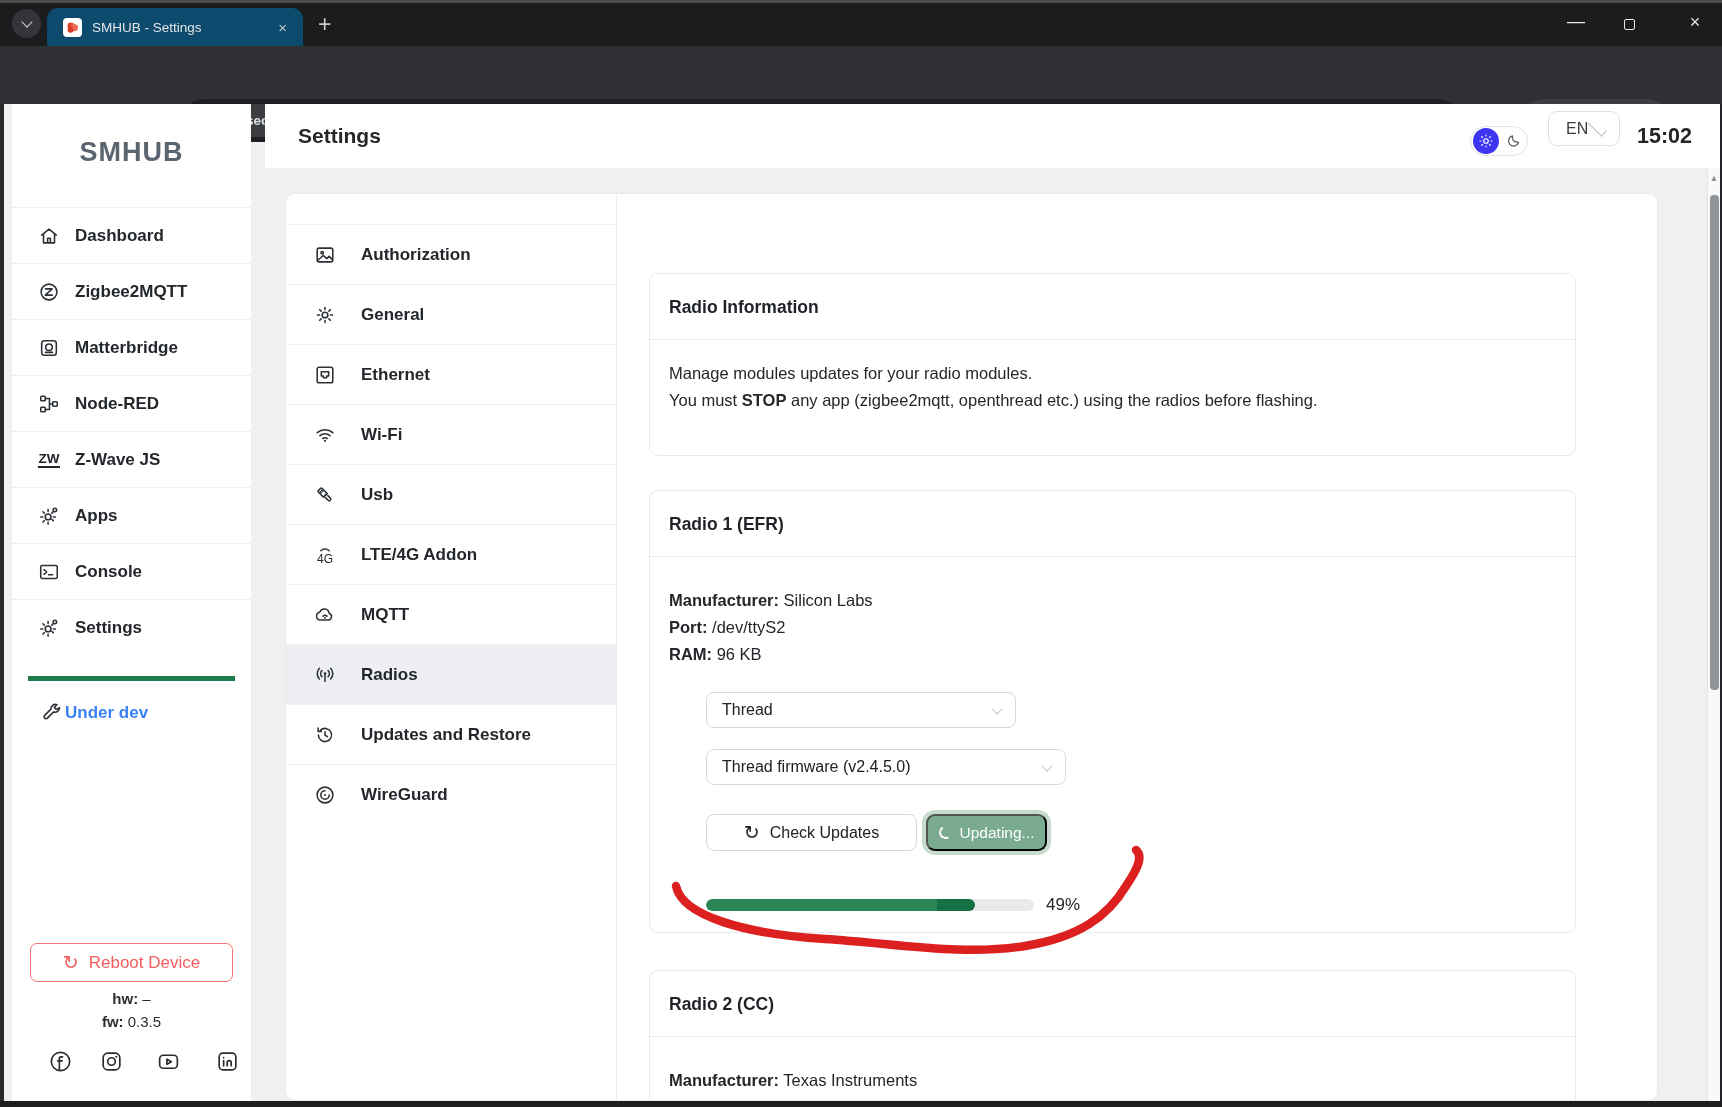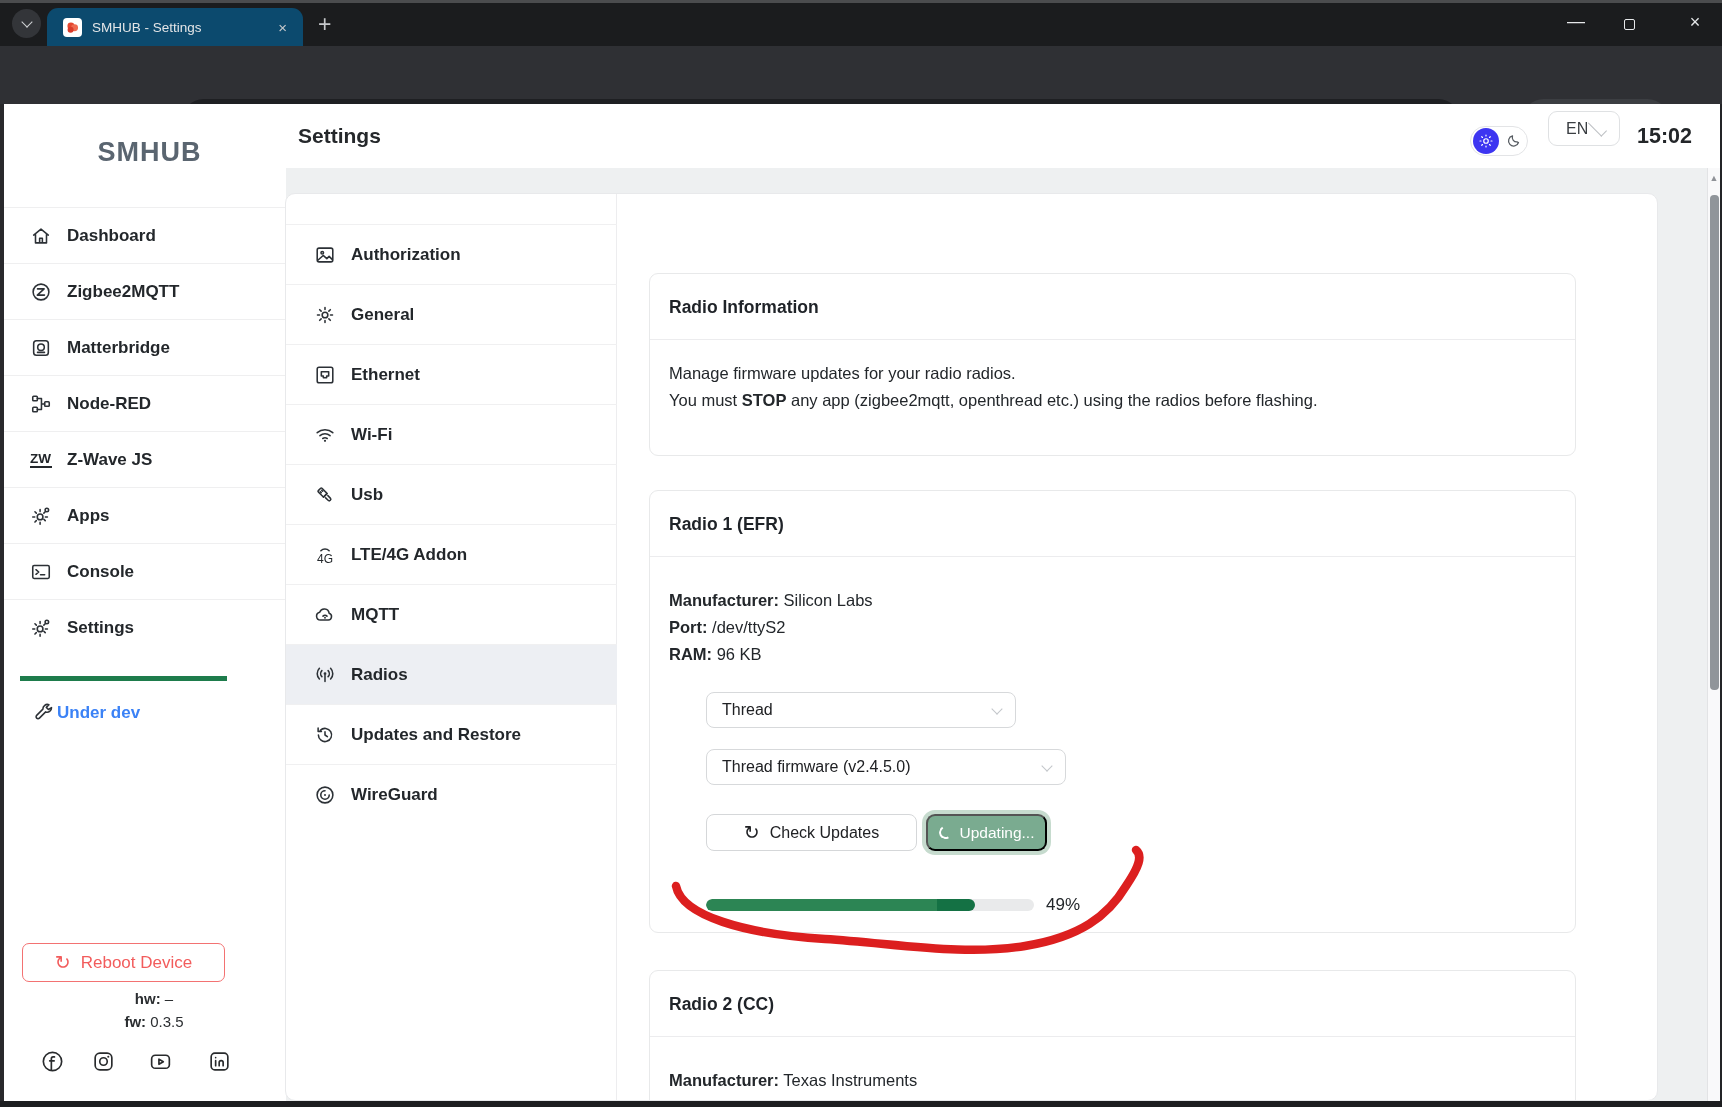--- a/index.html
+++ b/index.html
@@ -42,30 +42,30 @@
     display:flex;align-items:center;gap:8px;padding:0 13px;}
   #incog span{color:#e7e9eb;font-size:14.5px;}
   #menu-dots{left:1691px;top:58px;color:#d4d6d9;font-size:18px;font-weight:700;letter-spacing:1px;}
 
   
   #left-sliver{left:0;top:104px;width:4px;height:997px;background:#29292c;}
   #right-border{left:1720px;top:104px;width:2px;height:997px;background:#232427;}
   #bottom-strip{left:0;top:1101px;width:1722px;height:6px;background:#1d1e20;}
 
   
-  #sidebar{left:4px;top:104px;width:282px;height:997px;background:#fff;padding-left:9px;}
+  #sidebar{left:12px;top:104px;width:239px;height:997px;background:#fff;}
   #logo{width:100%;text-align:center;margin-top:33px;font-size:27px;font-weight:700;
     color:#5a6570;letter-spacing:1px;}
   #side-menu{position:absolute;left:0;top:103px;width:100%;}
   .sitem{height:56px;display:flex;align-items:center;padding-left:26px;gap:15px;
     border-top:1px solid #efeff0;font-size:17px;font-weight:600;color:#23272b;}
   .sitem svg,.mitem svg{width:22px;height:22px;flex:0 0 auto;}
   .ic{stroke:#2c3136;fill:none;stroke-width:1.7;stroke-linecap:round;stroke-linejoin:round;}
   .zw{font-size:13.5px;font-weight:800;color:#23272b;border-bottom:2.2px solid #23272b;
-    width:22px;text-align:left;line-height:15px;}
+    width:22px;text-align:center;line-height:15px;}
   #green-divider{position:absolute;left:16px;top:572px;width:207px;height:5px;background:#1e7c4c;}
   #under-dev{position:absolute;left:0;top:588px;width:100%;height:42px;display:flex;
     align-items:center;padding-left:29px;gap:2px;font-size:17px;font-weight:600;color:#3b82f6;}
   #reboot{position:absolute;left:18px;top:839px;width:203px;height:39px;border:1.5px solid #f37272;
     border-radius:7px;background:#fff;color:#f25c5c;font-size:17px;display:flex;align-items:center;
     justify-content:center;gap:10px;}
   #reboot .ricon{font-size:19px;line-height:1;}
   .fwline{position:absolute;width:100%;text-align:center;font-size:15px;color:#2b2e31;}
   #hw-line{top:886px;} #fw-line{top:909px;}
   .fwline b{font-weight:700;}
@@ -85,21 +85,21 @@
     border-radius:9px;display:flex;align-items:center;padding:0 12px 0 17px;}
   #lang-sel span{font-size:16px;color:#3a3e42;flex:1;}
   #lang-sel .chev{border-color:#bcbfc3;margin-top:-3px;}
   #clock{position:absolute;left:1372px;top:0;line-height:64px;font-size:21.5px;font-weight:600;color:#232629;}
 
   
   #panel{left:285px;top:193px;width:1373px;height:908px;background:#fff;border:1px solid #e8e9eb;
     border-radius:10px;overflow:hidden;}
   #submenu{position:absolute;left:0;top:30px;width:331px;}
   #submenu-border{position:absolute;left:330px;top:0;width:1px;height:908px;background:#ededef;}
-  .mitem{height:60px;display:flex;align-items:center;padding-left:28px;gap:15px;
+  .mitem{height:60px;display:flex;align-items:center;padding-left:28px;gap:25px;
     border-top:1px solid #f0f0f1;font-size:17px;font-weight:600;color:#23272b;}
   .mitem.active{background:#edeff3;}
   .lte-ic{position:relative;width:22px;height:22px;}
   .lte-ic svg{position:absolute;left:0;top:-1px;width:22px;height:22px;}
   .lte-ic i{position:absolute;left:0;bottom:0;width:100%;text-align:center;font-style:normal;
     font-size:12px;font-weight:400;color:#23272b;}
 
   
   #content{position:absolute;left:331px;top:0;right:0;height:908px;}
   .card{position:absolute;left:32px;width:927px;background:#fff;border:1px solid #e8e9ea;border-radius:9px;}
@@ -385,21 +385,21 @@
         <circle cx="12" cy="12" r="1.1" fill="#2c3136" stroke="none"></circle>
         </svg>
       <span>WireGuard</span>
     </div>
   </div>
 
   <div id="content">
     <div class="card" id="card-info">
       <div class="card-h">Radio Information</div>
       <div class="body">
-        <div>Manage firmware updates for your radio radios.</div>
+        <div>Manage modules updates for your radio modules.</div>
         <div><span>You must </span><b>STOP</b><span> any app (zigbee2mqtt, openthread etc.) using the radios before flashing.</span></div>
       </div>
     </div>
 
     <div class="card" id="card-r1">
       <div class="card-h">Radio 1 (EFR)</div>
       <div class="meta">
         <div><b>Manufacturer:</b><span> Silicon Labs</span></div>
         <div><b>Port:</b><span> /dev/ttyS2</span></div>
         <div><b>RAM:</b><span> 96 KB</span></div>

